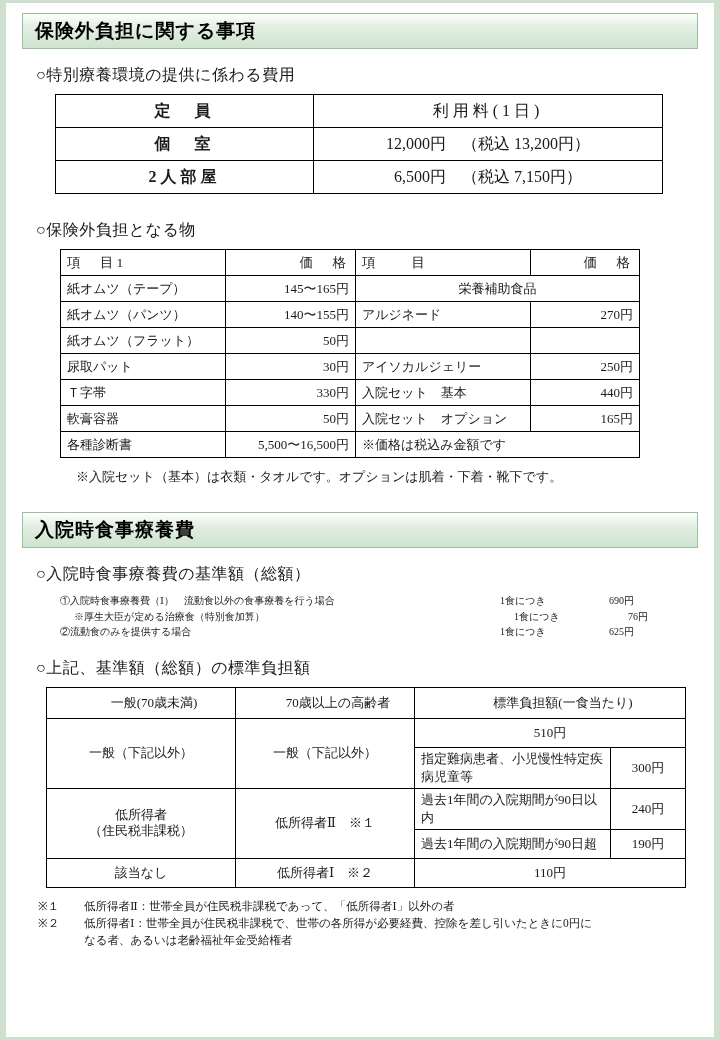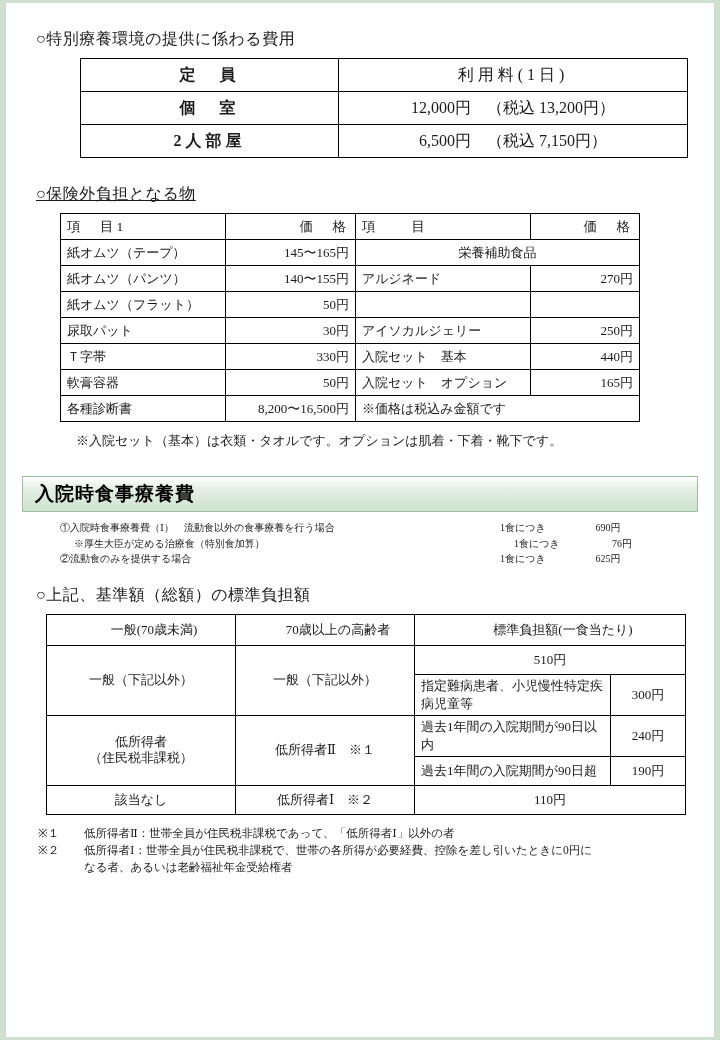--- a/index.html
+++ b/index.html
@@ -64,21 +64,21 @@
   }
   table td, table th {
     border: 1px solid #000000;
     padding: 2px 6px;
     font-weight: normal;
     vertical-align: middle;
   }
 
   
   .room-table {
-    margin-left: 60px;
+    margin-left: 35px;
     width: 608px;
   }
   .room-table td {
     height: 28px;
     text-align: center;
     font-size: 16px;
   }
   .room-table .hd {
     font-size: 16px;
     letter-spacing: 4px;
@@ -123,21 +123,21 @@
     margin: 8px 0 16px 40px;
     font-size: 10px;
     line-height: 1.55;
   }
   .meal-row {
     display: flex;
     align-items: baseline;
   }
   .meal-row .label { flex: 0 0 440px; }
   .meal-row .per { flex: 0 0 82px; }
-  .meal-row .amt { width: 52px; text-align: center; }
+  .meal-row .amt { width: 52px; text-align: right; }
   .meal-row.indent .label { padding-left: 14px; }
 
   
   .burden-table {
     margin-left: 26px;
     width: 640px;
     font-size: 13px;
   }
   .burden-table td {
     height: 24px;
@@ -167,41 +167,44 @@
   .fn-row .mark { flex: 0 0 46px; }
   .fn-row .body { flex: 1; }
   .fn-cont { padding-left: 46px; }
 </style>
 </head>
 <body>
 
 <div class="page">
  <div class="inner">
 
+  <div class="banner">
+    <span class="banner-text">保険外負担に関する事項</span>
+  </div>
 
   <div class="sub-head">○特別療養環境の提供に係わる費用</div>
 
   <table class="room-table">
     <tbody>
       <tr>
         <td class="hd lbl">定　員</td>
         <td class="hd">利用料(1日)</td>
       </tr>
       <tr>
         <td class="lbl">個　室</td>
         <td class="price">12,000円　（税込 13,200円）</td>
       </tr>
       <tr>
         <td class="lbl">2人部屋</td>
         <td class="price">6,500円　（税込 7,150円）</td>
       </tr>
     </tbody>
   </table>
 
-  <div class="sub-head" style="margin-top:26px;text-decoration:underline;">○保険外負担となる物</div>
+  <div class="sub-head" style="margin-top:26px;">○保険外負担となる物</div>
 
   <table class="items-table">
     <tbody>
       <tr>
         <td class="th c1">項　目1</td>
         <td class="th c2">価　格</td>
         <td class="th c3">項　　目</td>
         <td class="th c4">価　格</td>
       </tr>
       <tr>
@@ -234,32 +237,33 @@
         <td class="c4">440円</td>
       </tr>
       <tr>
         <td class="c1">軟膏容器</td>
         <td class="c2">50円</td>
         <td class="c3">入院セット　オプション</td>
         <td class="c4">165円</td>
       </tr>
       <tr>
         <td class="c1">各種診断書</td>
-        <td class="c2">8,200〜16,500円</td>
+        <td class="c2">5,500〜16,500円</td>
         <td class="c3" colspan="2">※価格は税込み金額です</td>
       </tr>
     </tbody>
   </table>
 
   <div class="note">※入院セット（基本）は衣類・タオルです。オプションは肌着・下着・靴下です。</div>
 
   <div class="banner" style="margin-top:26px;">
     <span class="banner-text">入院時食事療養費</span>
   </div>
 
+  <div class="sub-head">○入院時食事療養費の基準額（総額）</div>
 
   <div class="meal-list">
     <div class="meal-row">
       <span class="label">①入院時食事療養費（Ⅰ）　流動食以外の食事療養を行う場合</span>
       <span class="per">1食につき</span>
       <span class="amt">690円</span>
     </div>
     <div class="meal-row indent">
       <span class="label">※厚生大臣が定める治療食（特別食加算）</span>
       <span class="per">1食につき</span>

